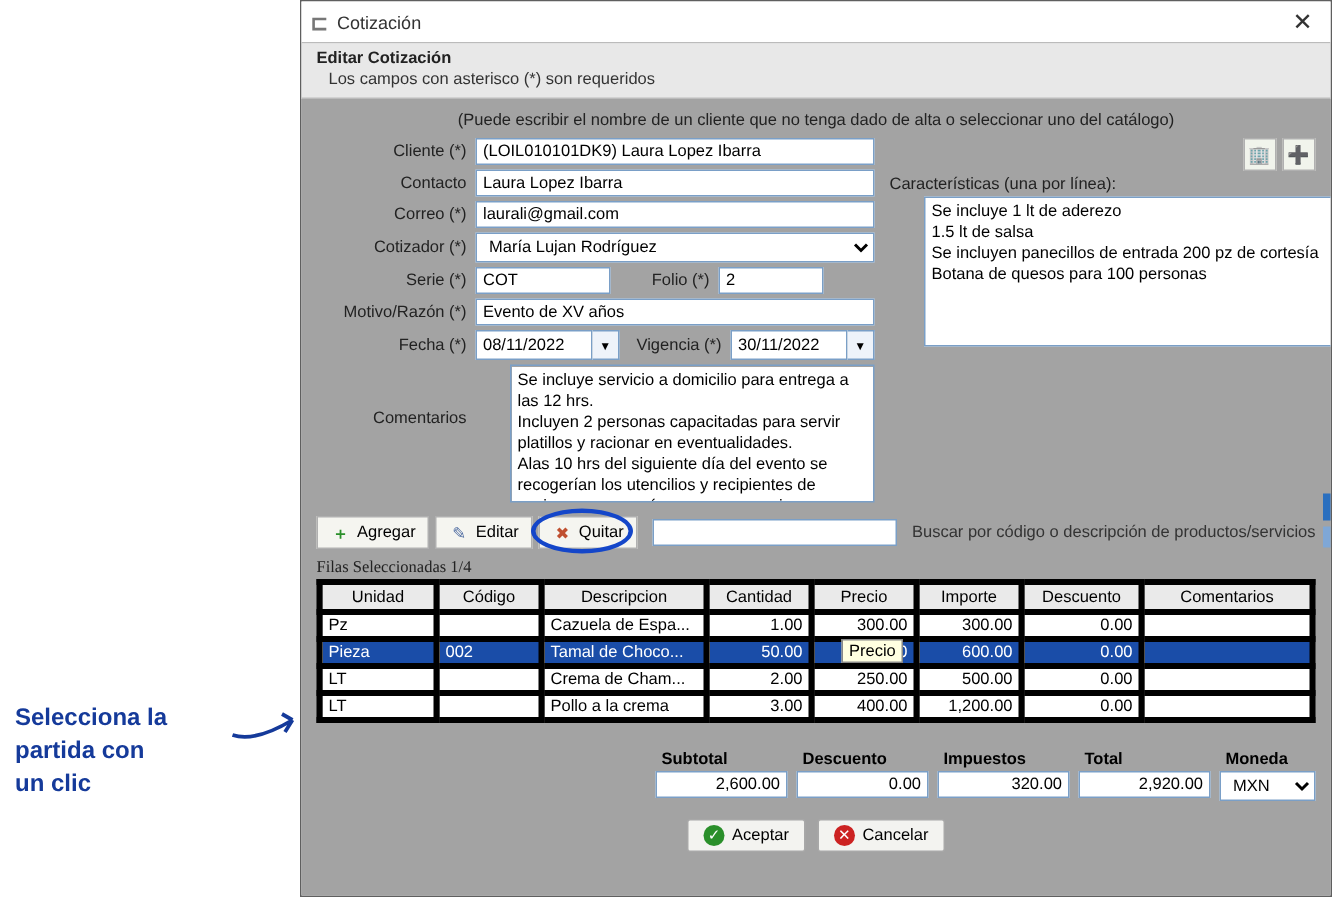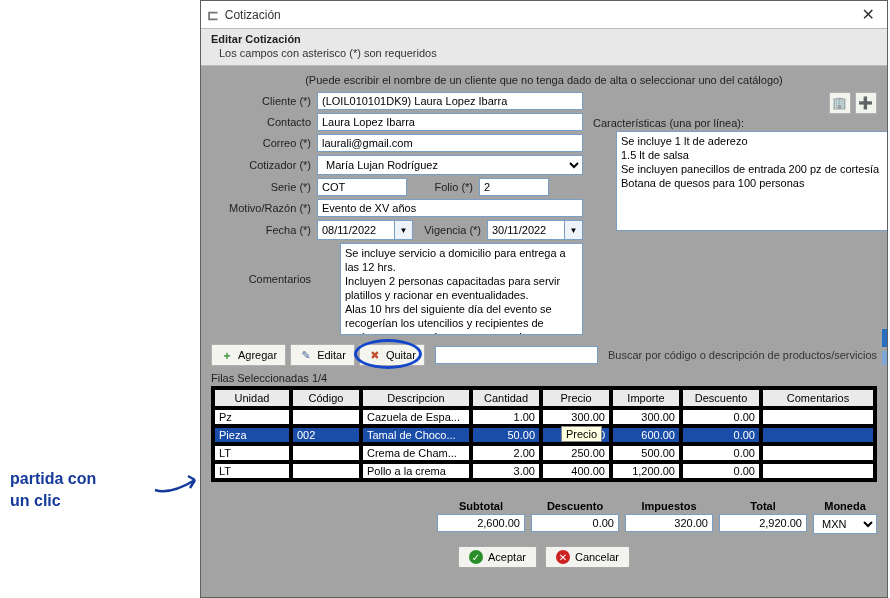--- a/index.html
+++ b/index.html
@@ -113,21 +113,21 @@
   .circle-mark {
     position: absolute;
     border: 3px solid #1446c9;
     border-radius: 50%;
     width: 68px; height: 30px;
     left: -6px; top: -6px;
     pointer-events: none;
   }
   .search-box { flex: 1; margin: 0 6px; }
   .search-hint { color: #333; }
-  .sel-info { margin-top: 6px; color: #222; }
+  .sel-info { margin-top: 6px; color: #222; font-family: Liberation Serif, serif; }
   table.grid {
     width: 100%; border-collapse: collapse; margin-top: 2px; table-layout: fixed;
   }
   table.grid th, table.grid td {
     border: 4px solid #000000; padding: 1px 4px; font-size: 11px;
     overflow: hidden; white-space: nowrap; text-overflow: ellipsis;
     background: #fff;
   }
   table.grid th {
     background: #eaeaea; font-weight: normal; text-align: center; height: 20px;
@@ -137,21 +137,21 @@
   table.grid tr.sel td.num { color: #fff; }
   .price-tooltip {
     position: absolute;
     background: #ffffe1;
     border: 1px solid #888;
     padding: 1px 4px;
     font-size: 11px;
     z-index: 10;
   }
   .totals-row { display: flex; justify-content: flex-end; margin-top: 18px; gap: 0; }
-  .tot-col { display: flex; flex-direction: column; align-items: center; margin-left: 6px; }
+  .tot-col { display: flex; flex-direction: column; align-items: flex-start; margin-left: 6px; }
   .tot-col .th { font-weight: bold; font-size: 11px; padding: 0 4px 2px 4px; }
   .tot-col input { width: 88px; text-align: right; }
   .tot-col select { width: 64px; }
   .dialog-btns { display: flex; justify-content: center; gap: 8px; margin-top: 12px; }
   .dlg-btn {
     border: 1px solid #a8a8a8; background: #f3f3f0; padding: 3px 10px;
     display: flex; align-items: center; gap: 5px; cursor: pointer; border-radius: 2px;
   }
   .ic { display: inline-flex; width: 14px; height: 14px; align-items: center; justify-content: center; }
   .ic-plus { color: #2a8f2a; font-weight: bold; }
@@ -159,20 +159,21 @@
   .ic-del { color: #c05030; }
   .ic-ok { background:#2a8f2a; color:#fff; border-radius:50%; font-size:10px; }
   .ic-cancel { background:#c22; color:#fff; border-radius:50%; font-size:10px; }
   .side-stub { position:absolute; right:0; top:328px; width:5px; height:18px; background:#2a6fbf; }
   .side-stub2 { position:absolute; right:0; top:350px; width:5px; height:14px; background:#7fa7d6; }
 </style>
 </head>
 <body>
 
 <div class="callout">
+  <div>Selecciona la</div>
   <div>partida con</div>
   <div>un clic</div>
 </div>
 <svg class="arrow">
   <path d="M5,20 Q20,25 45,10 M45,10 L38,6 M45,10 L40,18" stroke="#153a9a" stroke-width="2.5" fill="none"></path>
 </svg>
 
 <div class="window">
   <div class="titlebar">
     <span class="app-icon">⊏</span>

